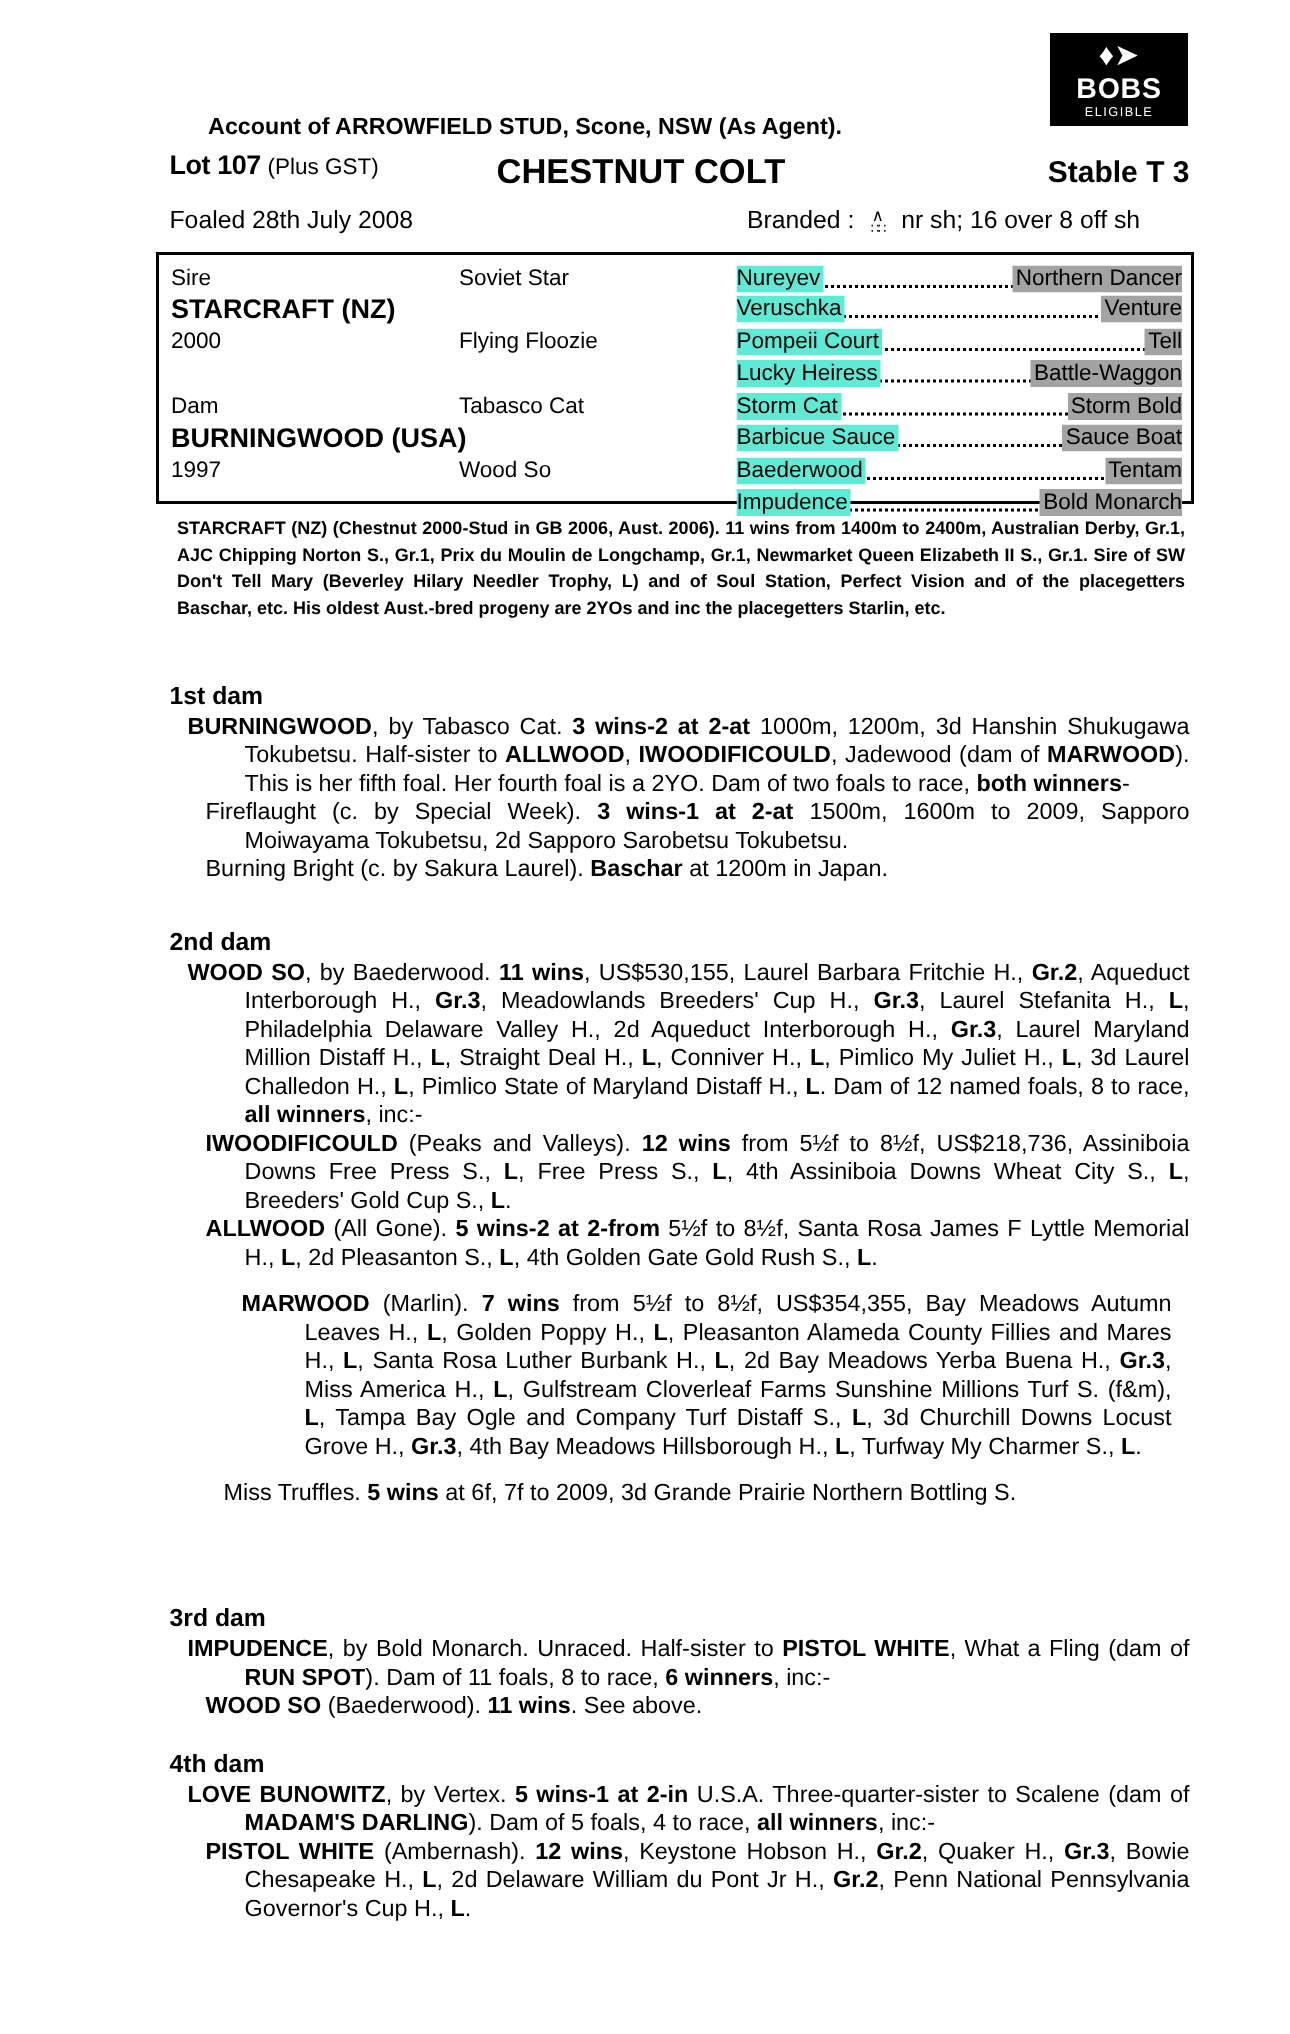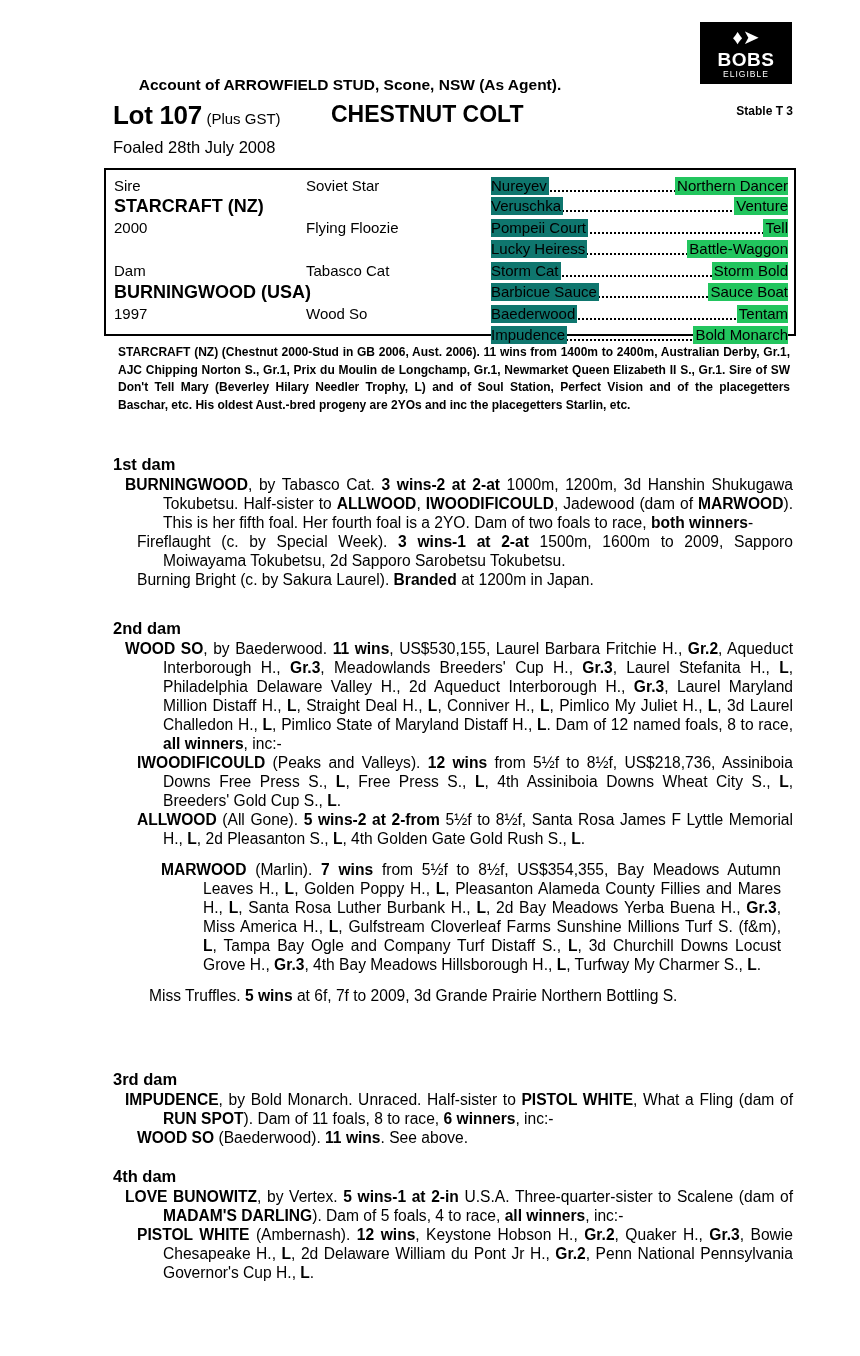--- a/index.html
+++ b/index.html
@@ -69,40 +69,40 @@
 
   .lot-row {
     position: absolute;
     top: 100px;
     left: 113px;
     width: 680px;
     height: 30px;
   }
   .lot-number {
     font-weight: bold;
-    font-size: 26px;
+    font-size: 18px;
     letter-spacing: -0.3px;
   }
   .plus-gst {
     font-size: 15px;
     font-weight: normal;
   }
   .colt-title {
     position: absolute;
     left: 218px;
     top: 1px;
     font-weight: bold;
     font-size: 23px;
   }
   .stable {
     position: absolute;
     right: 0;
     top: 4px;
     font-weight: bold;
-    font-size: 12px;
+    font-size: 20px;
   }
 
   .foaled-row {
     position: absolute;
     top: 138px;
     left: 113px;
     width: 680px;
     font-size: 16.5px;
   }
   .foaled-row .branded {
@@ -166,22 +166,22 @@
     font-size: 18px;
   }
   .dotline {
     display: block;
     position: relative;
     width: 100%;
     font-size: 15px;
     overflow: hidden;
     white-space: nowrap;
   }
-  .dotline .l { float: left; background: #0f766e; padding-right: 2px; position: relative; z-index: 2;}
-  .dotline .r { float: right; background: #22c55e; padding-left: 2px; position: relative; z-index: 2;}
+  .dotline .l { float: left; background: #5eead4; padding-right: 2px; position: relative; z-index: 2;}
+  .dotline .r { float: right; background: #a3a3a3; padding-left: 2px; position: relative; z-index: 2;}
   .dotline .dots {
     position: absolute;
     left: 0; right: 0; bottom: 3px;
     border-bottom: 2px dotted #000;
     z-index: 1;
   }
 
   
   .sire-para {
     position: absolute;
@@ -232,20 +232,27 @@
 
   <div class="lot-row">
     <span class="lot-number">Lot 107</span>
     <span class="plus-gst">(Plus GST)</span>
     <span class="colt-title">CHESTNUT COLT</span>
     <span class="stable">Stable T 3</span>
   </div>
 
   <div class="foaled-row">
     <span>Foaled 28th July 2008</span>
+    <span class="branded">
+      <span>Branded :</span>
+      <span class="brand-glyph">
+        <span class="arc">∧</span><span class="dots">∷∷</span>
+      </span>
+      <span>nr sh; 16 over 8 off sh</span>
+    </span>
   </div>
 
   <div class="ped-box">
     <span class="cell col-a r1">Sire</span>
     <span class="cell col-a r2 big">STARCRAFT (NZ)</span>
     <span class="cell col-a r3">2000</span>
     <span class="cell col-b r1">Soviet Star</span>
     <span class="cell col-b r3">Flying Floozie</span>
 
     <span class="cell col-a r5">Dam</span>
@@ -311,21 +318,21 @@
         </span>
     </span>
   </div>
 
   <div class="sire-para">STARCRAFT (NZ) (Chestnut 2000-Stud in GB 2006, Aust. 2006). 11 wins from 1400m to 2400m, Australian Derby, Gr.1, AJC Chipping Norton S., Gr.1, Prix du Moulin de Longchamp, Gr.1, Newmarket Queen Elizabeth II S., Gr.1. Sire of SW Don't Tell Mary (Beverley Hilary Needler Trophy, L) and of Soul Station, Perfect Vision and of the placegetters Baschar, etc. His oldest Aust.-bred progeny are 2YOs and inc the placegetters Starlin, etc.</div>
 
   <div class="section s1">
     <h3>1st dam</h3>
     <p class="ind1"><b>BURNINGWOOD</b>, by Tabasco Cat. <b><b>3 wins</b>-2 at 2-at</b> 1000m, 1200m, 3d Hanshin Shukugawa Tokubetsu. Half-sister to <b>ALLWOOD</b>, <b>IWOODIFICOULD</b>, Jadewood (dam of <b>MARWOOD</b>). This is her fifth foal. Her fourth foal is a 2YO. Dam of two foals to race, <b>both winners</b>-</p>
     <p class="ind2">Fireflaught (c. by Special Week). <b><b>3 wins</b>-1 at 2-at</b> 1500m, 1600m to 2009, Sapporo Moiwayama Tokubetsu, 2d Sapporo Sarobetsu Tokubetsu.</p>
-    <p class="ind2">Burning Bright (c. by Sakura Laurel). <b>Branded</b> at 1200m in Japan.</p>
+    <p class="ind2">Burning Bright (c. by Sakura Laurel). <b>Baschar</b> at 1200m in Japan.</p>
   </div>
 
   <div class="section s2">
     <h3>2nd dam</h3>
     <p class="ind1"><b>WOOD SO</b>, by Baederwood. <b>11 wins</b>, US$530,155, Laurel Barbara Fritchie H., <b>Gr.2</b>, Aqueduct Interborough H., <b>Gr.3</b>, Meadowlands Breeders' Cup H., <b>Gr.3</b>, Laurel Stefanita H., <b>L</b>, Philadelphia Delaware Valley H., 2d Aqueduct Interborough H., <b>Gr.3</b>, Laurel Maryland Million Distaff H., <b>L</b>, Straight Deal H., <b>L</b>, Conniver H., <b>L</b>, Pimlico My Juliet H., <b>L</b>, 3d Laurel Challedon H., <b>L</b>, Pimlico State of Maryland Distaff H., <b>L</b>. Dam of 12 named foals, 8 to race, <b>all winners</b>, inc:-</p>
     <p class="ind2"><b>IWOODIFICOULD</b> (Peaks and Valleys). <b>1<b>2 wins</b></b> from 5½f to 8½f, US$218,736, Assiniboia Downs Free Press S., <b>L</b>, Free Press S., <b>L</b>, 4th Assiniboia Downs Wheat City S., <b>L</b>, Breeders' Gold Cup S., <b>L</b>.</p>
     <p class="ind2"><b>ALLWOOD</b> (All Gone). <b><b>5 wins</b>-2 at 2-from</b> 5½f to 8½f, Santa Rosa James F Lyttle Memorial H., <b>L</b>, 2d Pleasanton S., <b>L</b>, 4th Golden Gate Gold Rush S., <b>L</b>.</p>
     <p class="ind3"><b>MARWOOD</b> (Marlin). <b>7 wins</b> from 5½f to 8½f, US$354,355, Bay Meadows Autumn Leaves H., <b>L</b>, Golden Poppy H., <b>L</b>, Pleasanton Alameda County Fillies and Mares H., <b>L</b>, Santa Rosa Luther Burbank H., <b>L</b>, 2d Bay Meadows Yerba Buena H., <b>Gr.3</b>, Miss America H., <b>L</b>, Gulfstream Cloverleaf Farms Sunshine Millions Turf S. (f&amp;m), <b>L</b>, Tampa Bay Ogle and Company Turf Distaff S., <b>L</b>, 3d Churchill Downs Locust Grove H., <b>Gr.3</b>, 4th Bay Meadows Hillsborough H., <b>L</b>, Turfway My Charmer S., <b>L</b>.</p>
     <p class="ind5">Miss Truffles. <b>5 wins</b> at 6f, 7f to 2009, 3d Grande Prairie Northern Bottling S.</p>
   </div>

